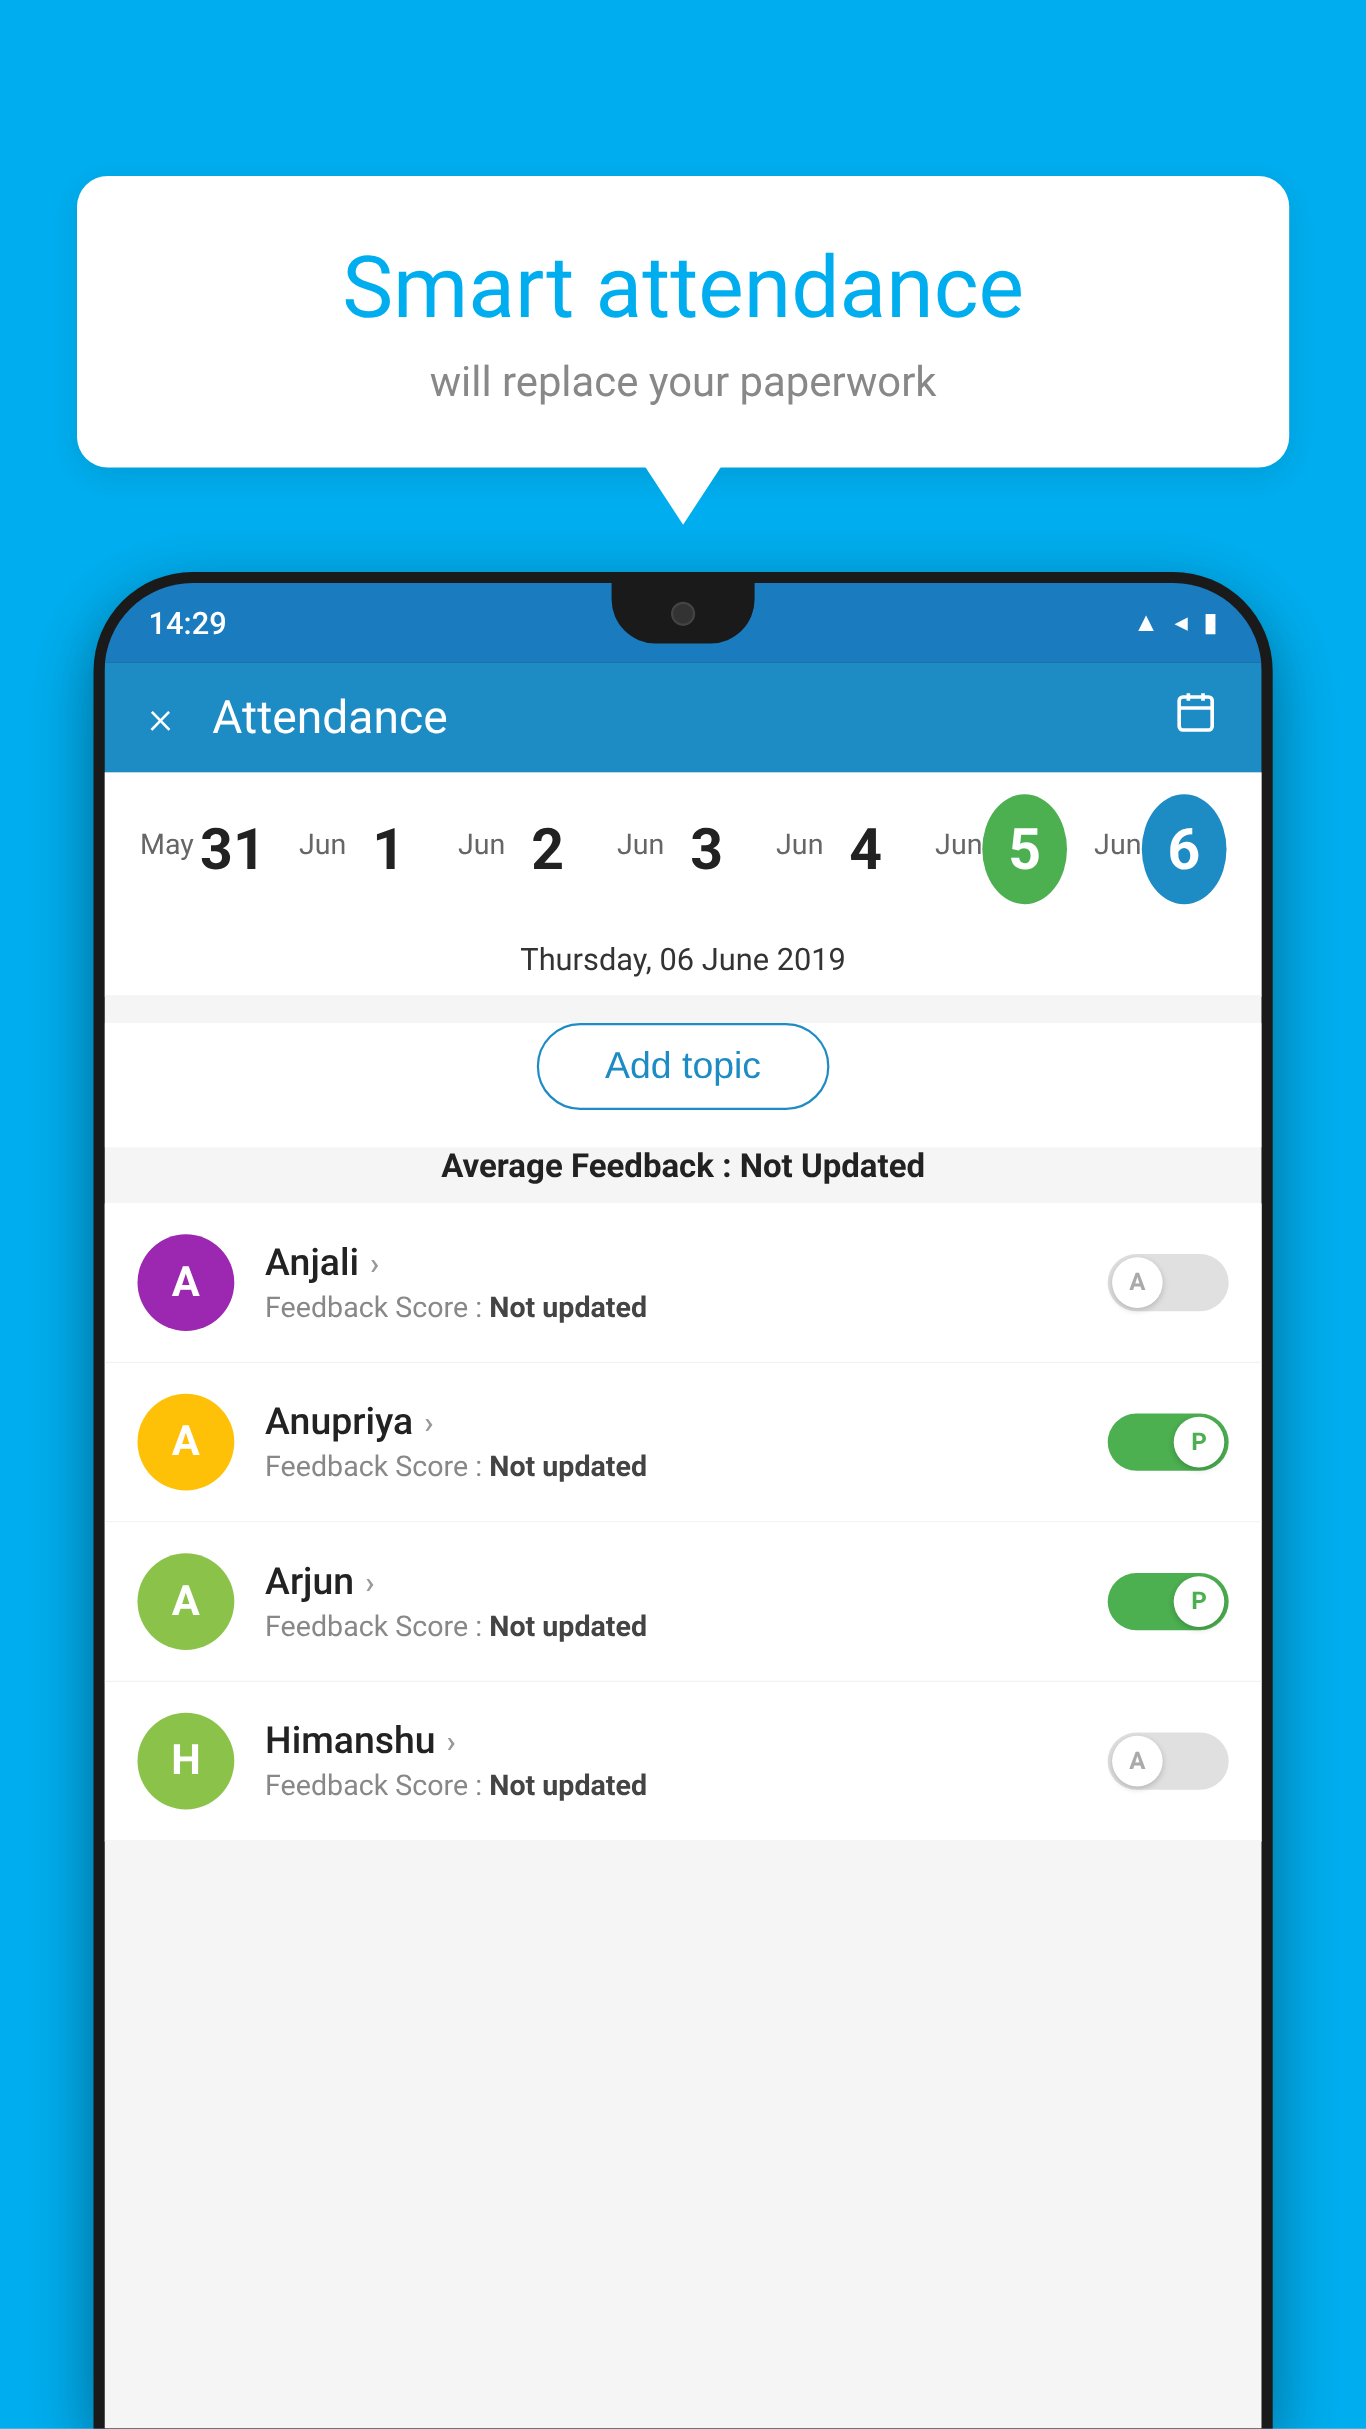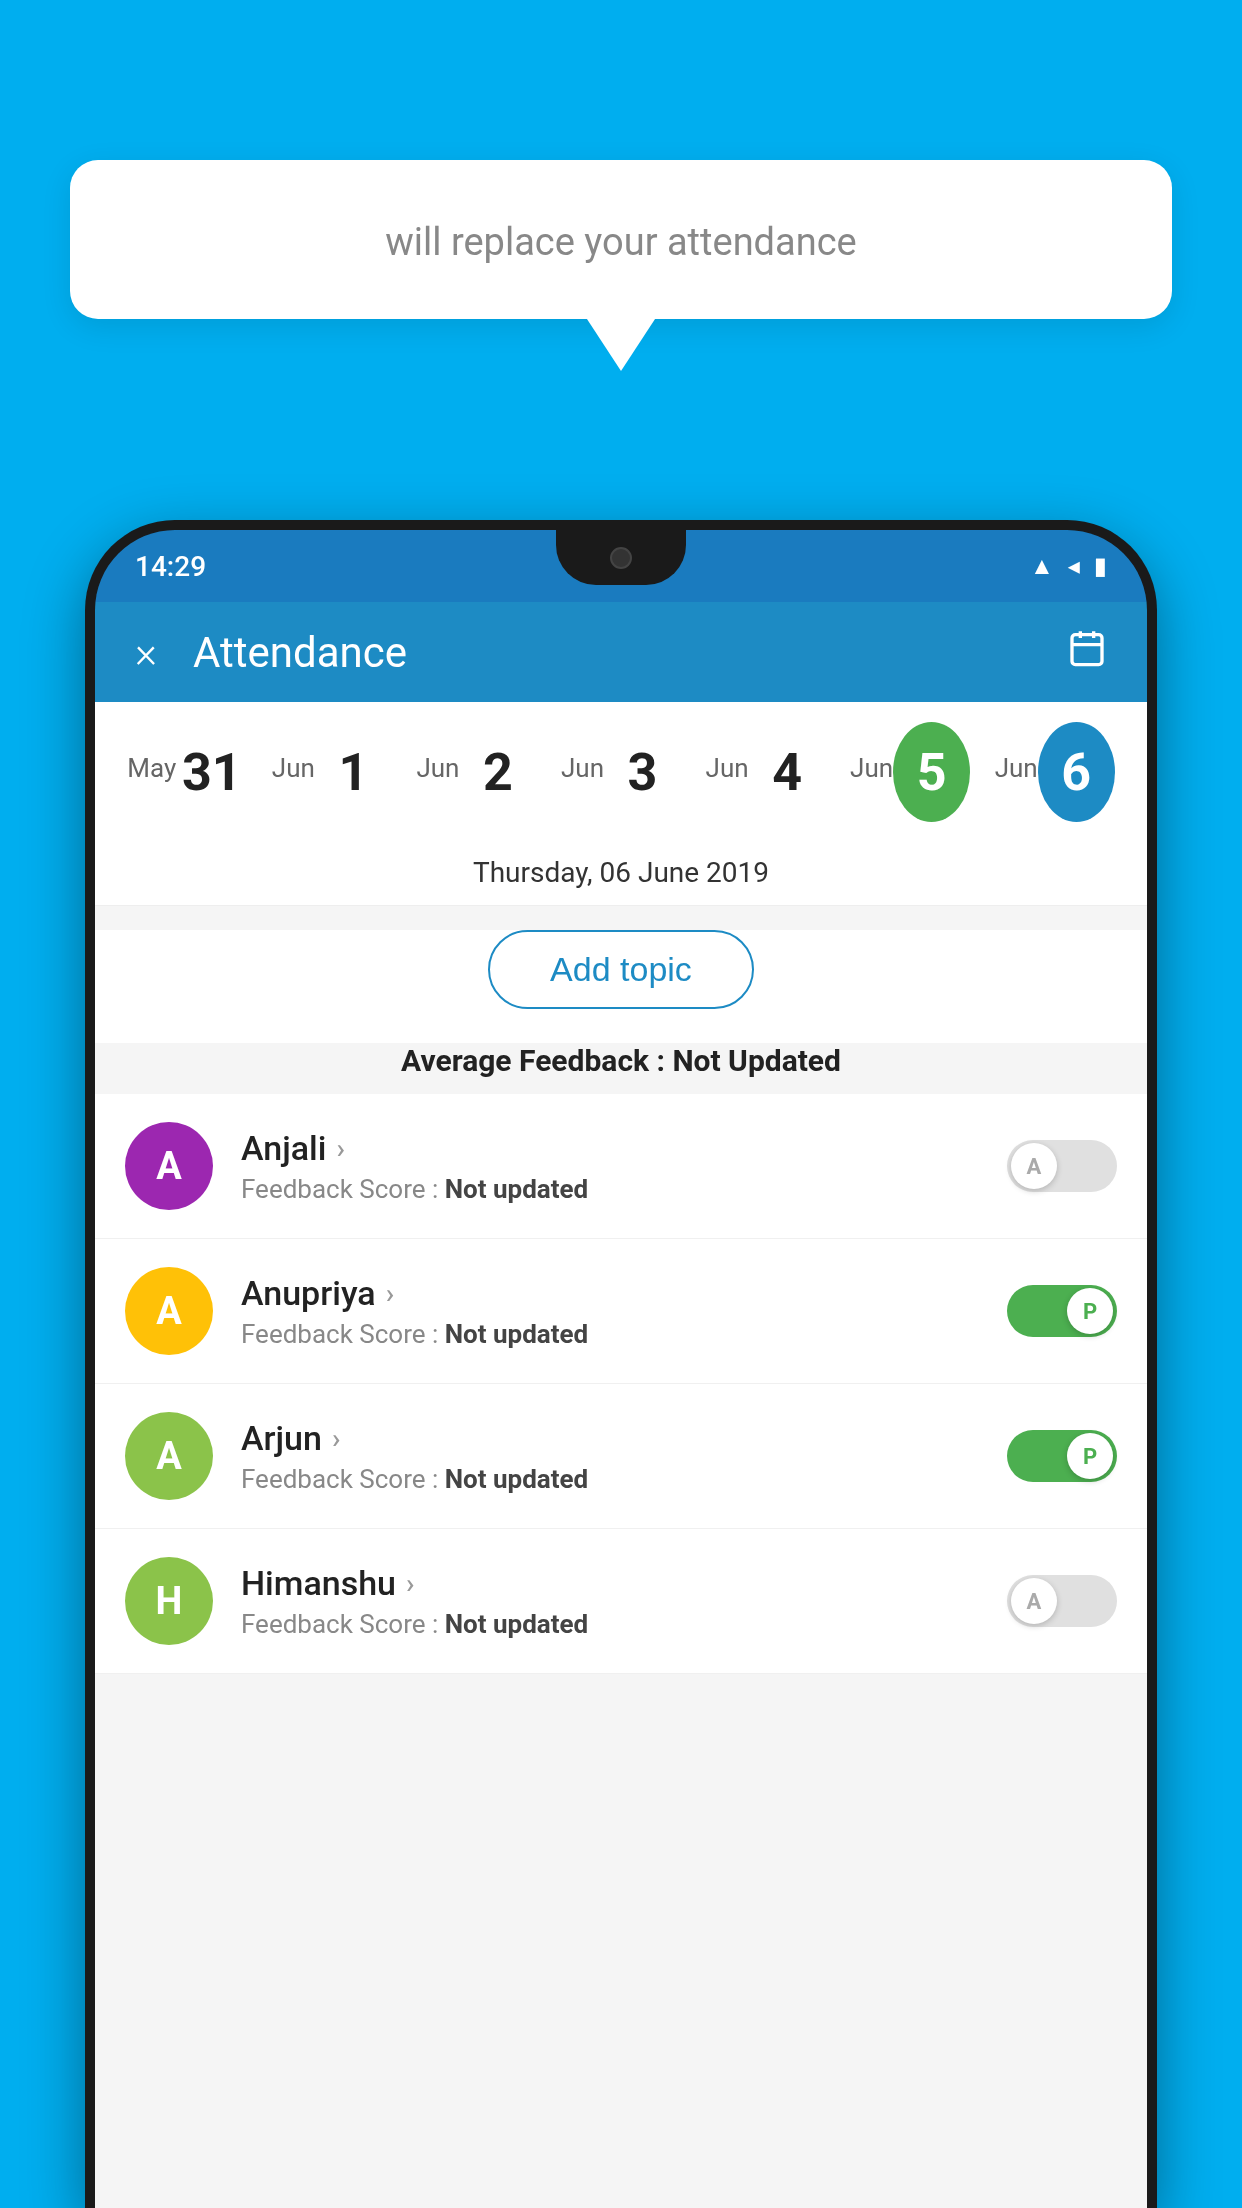--- a/index.html
+++ b/index.html
@@ -355,21 +355,22 @@
     .toggle-knob.present {
       right: 4px;
       color: #4CAF50;
     }
   </style>
 </head>
 <body>
 
 <div class="speech-bubble-container">
   <div class="speech-bubble">
-    <div class="bubble-subtitle">will replace your attendance</div>
+    <div class="bubble-title">Smart attendance</div>
+    <div class="bubble-subtitle">will replace your paperwork</div>
   </div>
 </div>
 
 <div class="phone-frame">
   <div class="phone-inner">
 
     <div class="notch">
       <div class="notch-camera"></div>
     </div>
 

